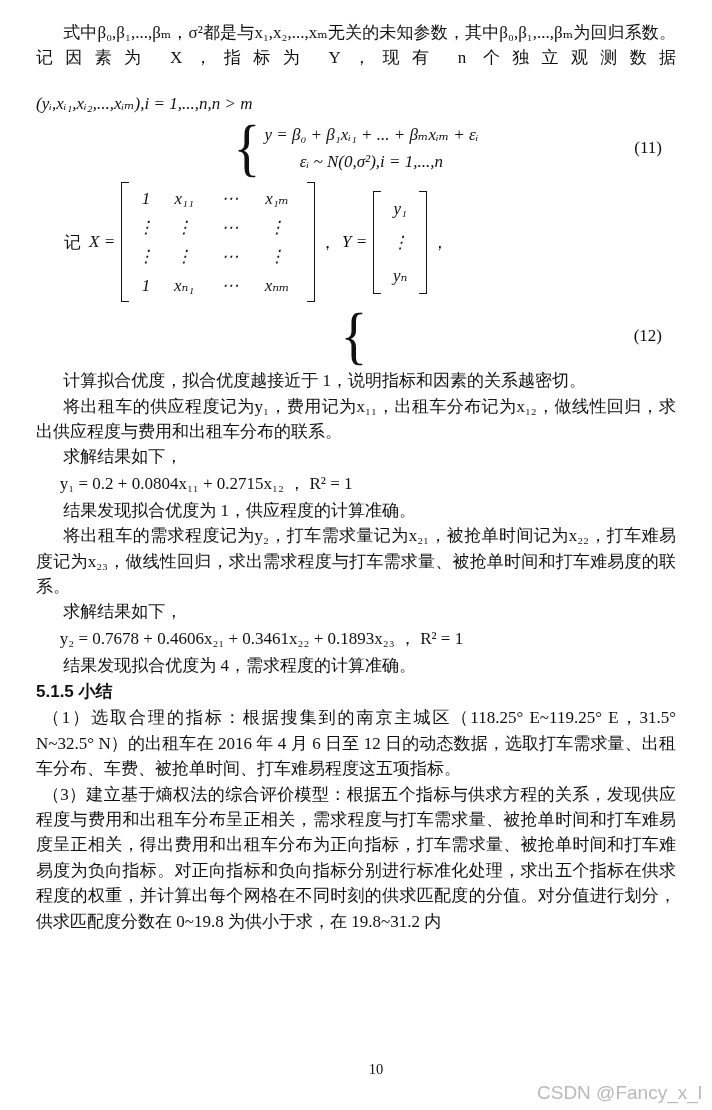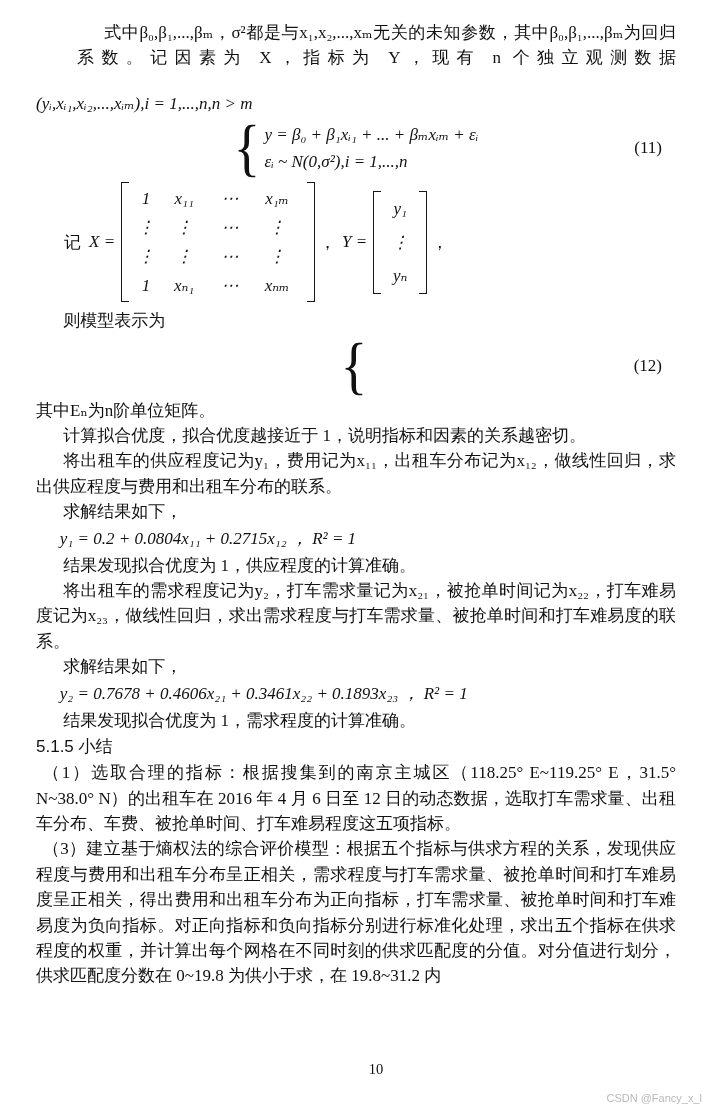--- a/index.html
+++ b/index.html
@@ -10,31 +10,31 @@
     background:#ffffff;
     color:#111111;
     font-family:"Liberation Serif","DejaVu Serif",serif;
     font-size:17px;
     padding:20px 36px 0 36px;
     overflow:hidden;
   }
   p{margin:0;line-height:25.4px;text-align:justify;}
   .indent{text-indent:1.6em;}
   .indent-small{text-indent:0.4em;}
-  .stretch{text-align-last:justify;margin-left:41px;}
-  .math{font-style:italic;}
+  .stretch{text-align-last:justify;}
+  .math{}
   .math-line{line-height:25.4px;font-style:italic;margin-top:20px;}
   
   .eq-block{position:relative;display:flex;justify-content:center;align-items:center;margin:4px 0;}
   .eq-system{display:flex;align-items:center;}
   .brace{
     font-size:56px;font-weight:400;line-height:1;
     transform:scaleY(1.12);margin-right:4px;font-style:normal;
   }
-  .eq-lines{display:flex;flex-direction:column;}
+  .eq-lines{display:flex;flex-direction:column;align-items:center;}
   .eq-line{font-style:italic;line-height:27px;white-space:nowrap;}
   .eq-number{
     position:absolute;right:14px;top:50%;transform:translateY(-50%);
     font-style:normal;
   }
   
   .matrix-row{display:flex;align-items:center;margin:6px 0 6px 28px;}
   .matrix-row .lead{margin-right:6px;}
   .mvar{font-style:italic;margin:0 6px 0 2px;white-space:nowrap;}
   .bmatrix{display:flex;align-items:stretch;}
@@ -49,31 +49,31 @@
     font-style:italic;padding:2px 4px;
   }
   .grid-y{
     display:grid;grid-template-columns:34px;grid-auto-rows:33px;
     align-items:center;justify-items:center;
     font-style:italic;padding:2px 2px;
   }
   .msep{margin:0 4px;}
   .heading{
     font-family:"Liberation Sans","DejaVu Sans",sans-serif;
-    font-weight:normal;font-size:17px;line-height:26px;margin-top:1px;
+    font-weight:bold;font-size:17px;line-height:26px;margin-top:1px;
   }
   .eq-inline{margin-left:1.4em;line-height:28px;}
   .page-number{
     position:absolute;bottom:32px;left:0;width:712px;
     text-align:center;font-size:14.5px;color:#111111;padding-left:20px;
   }
   .watermark{
     position:absolute;bottom:6px;right:10px;
     font-family:"Liberation Sans","DejaVu Sans",sans-serif;
-    font-size:11px;color:#b9b9b9;
+    font-size:19px;color:#b9b9b9;
   }
 </style>
 </head>
 <body>
 
 <div class="page">
 
   <p class="indent stretch">式中β₀,β₁,...,βₘ，σ²都是与x₁,x₂,...,xₘ无关的未知参数，其中β₀,β₁,...,βₘ为回归系数。记因素为 X，指标为 Y，现有 n 个独立观测数据</p>
   <p class="math-line">(yᵢ,xᵢ₁,xᵢ₂,...,xᵢₘ),i = 1,...,n,n &gt; m</p>
 
@@ -120,41 +120,39 @@
       <div class="grid-y">
         <span>y₁</span>
         <span>⋮</span>
         <span>yₙ</span>
       </div>
       <div class="brk right"></div>
     </div>
     <span class="msep">，</span>
   </div>
 
-  <p class="indent">则模型表示为</p>
 
   <div class="eq-block">
     <div class="eq-system">
       <span class="brace">{</span>
     </div>
     <span class="eq-number">(12)</span>
   </div>
 
-  <p>其中Eₙ为n阶单位矩阵。</p>
   <p class="indent">计算拟合优度，拟合优度越接近于 1，说明指标和因素的关系越密切。</p>
   <p class="indent">将出租车的供应程度记为y₁，费用记为x₁₁，出租车分布记为x₁₂，做线性回归，求出供应程度与费用和出租车分布的联系。</p>
   <p class="indent">求解结果如下，</p>
   <p class="math eq-inline">y₁ = 0.2 + 0.0804x₁₁ + 0.2715x₁₂ ，  R² = 1</p>
   <p class="indent">结果发现拟合优度为 1，供应程度的计算准确。</p>
   <p class="indent">将出租车的需求程度记为y₂，打车需求量记为x₂₁，被抢单时间记为x₂₂，打车难易度记为x₂₃，做线性回归，求出需求程度与打车需求量、被抢单时间和打车难易度的联系。</p>
   <p class="indent">求解结果如下，</p>
   <p class="math eq-inline">y₂ = 0.7678 + 0.4606x₂₁ + 0.3461x₂₂ + 0.1893x₂₃ ，  R² = 1</p>
-  <p class="indent">结果发现拟合优度为 1，需求程度的计算准确。</p>
+  <p class="indent">结果发现拟合优度为 4，需求程度的计算准确。</p>
 
   <div class="heading">5.1.5 小结</div>
 
-  <p class="indent-small">（1）选取合理的指标：根据搜集到的南京主城区（118.25° E~119.25° E，31.5° N~38.0° N）的出租车在 2016 年 4 月 6 日至 12 日的动态数据，选取打车需求量、出租车分布、车费、被抢单时间、打车难易程度这五项指标。</p>
+  <p class="indent-small">（1）选取合理的指标：根据搜集到的南京主城区（118.25° E~119.25° E，31.5° N~32.5° N）的出租车在 2016 年 4 月 6 日至 12 日的动态数据，选取打车需求量、出租车分布、车费、被抢单时间、打车难易程度这五项指标。</p>
   <p class="indent-small">（3）建立基于熵权法的综合评价模型：根据五个指标与供求方程的关系，发现供应程度与费用和出租车分布呈正相关，需求程度与打车需求量、被抢单时间和打车难易度呈正相关，得出费用和出租车分布为正向指标，打车需求量、被抢单时间和打车难易度为负向指标。对正向指标和负向指标分别进行标准化处理，求出五个指标在供求程度的权重，并计算出每个网格在不同时刻的供求匹配度的分值。对分值进行划分，供求匹配度分数在 0~19.8 为供小于求，在 19.8~31.2 内</p>
 
   <div class="page-number">10</div>
   <div class="watermark">CSDN @Fancy_x_l</div>
 
 </div>
 
 </body></html>

